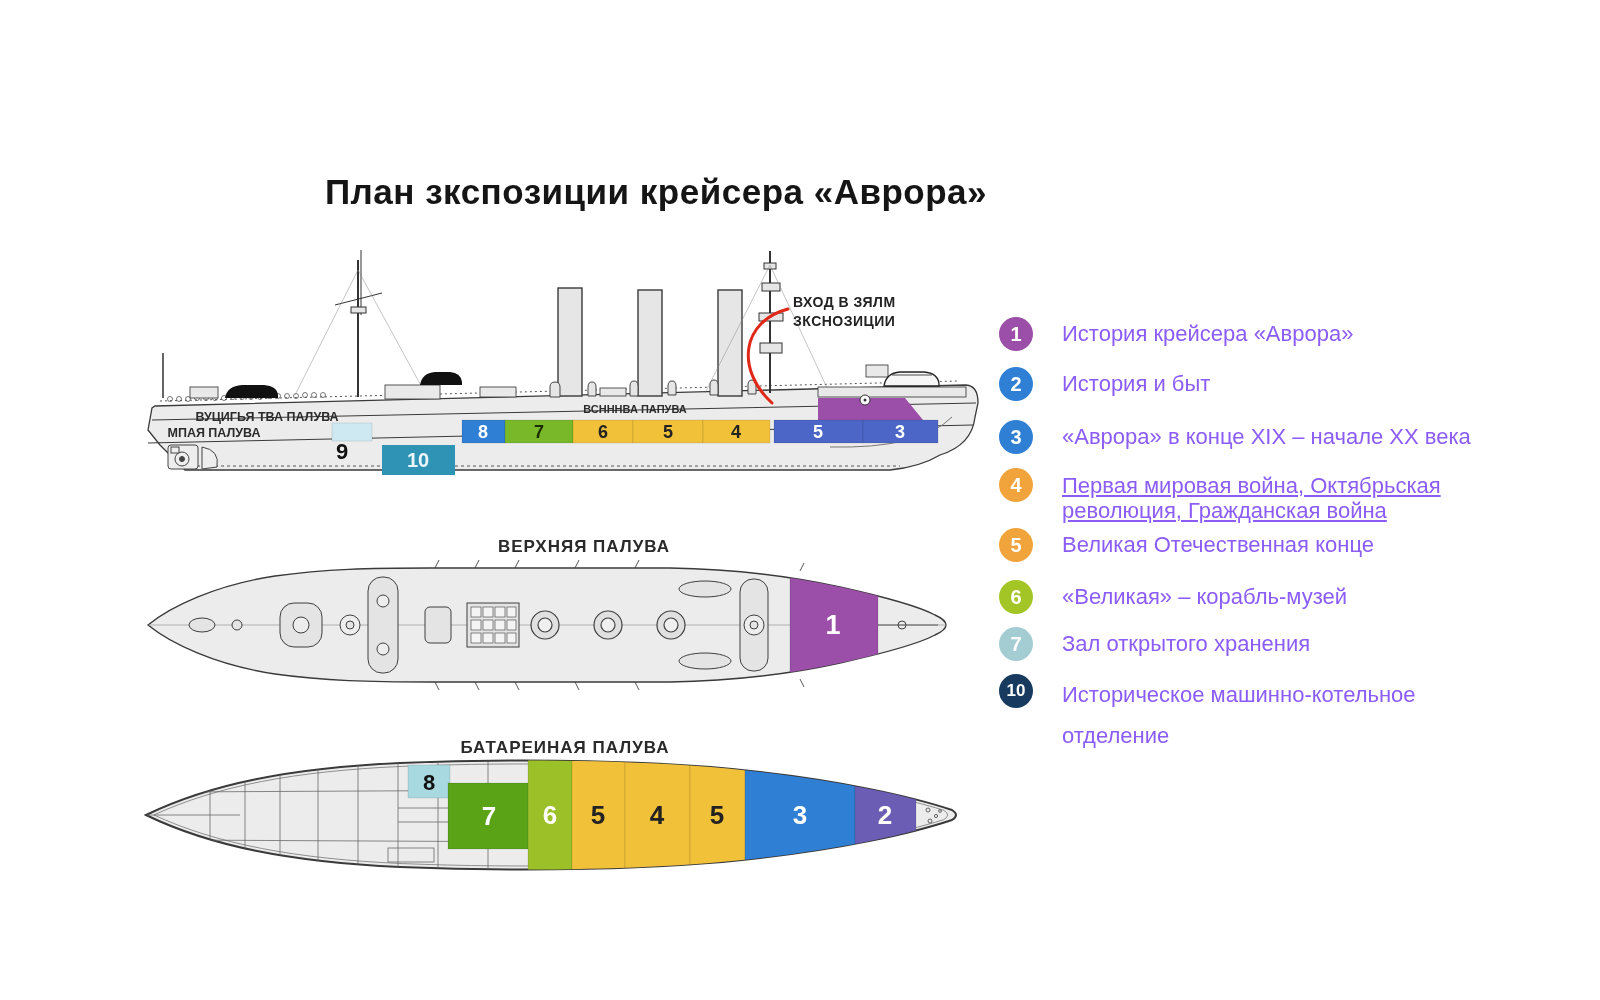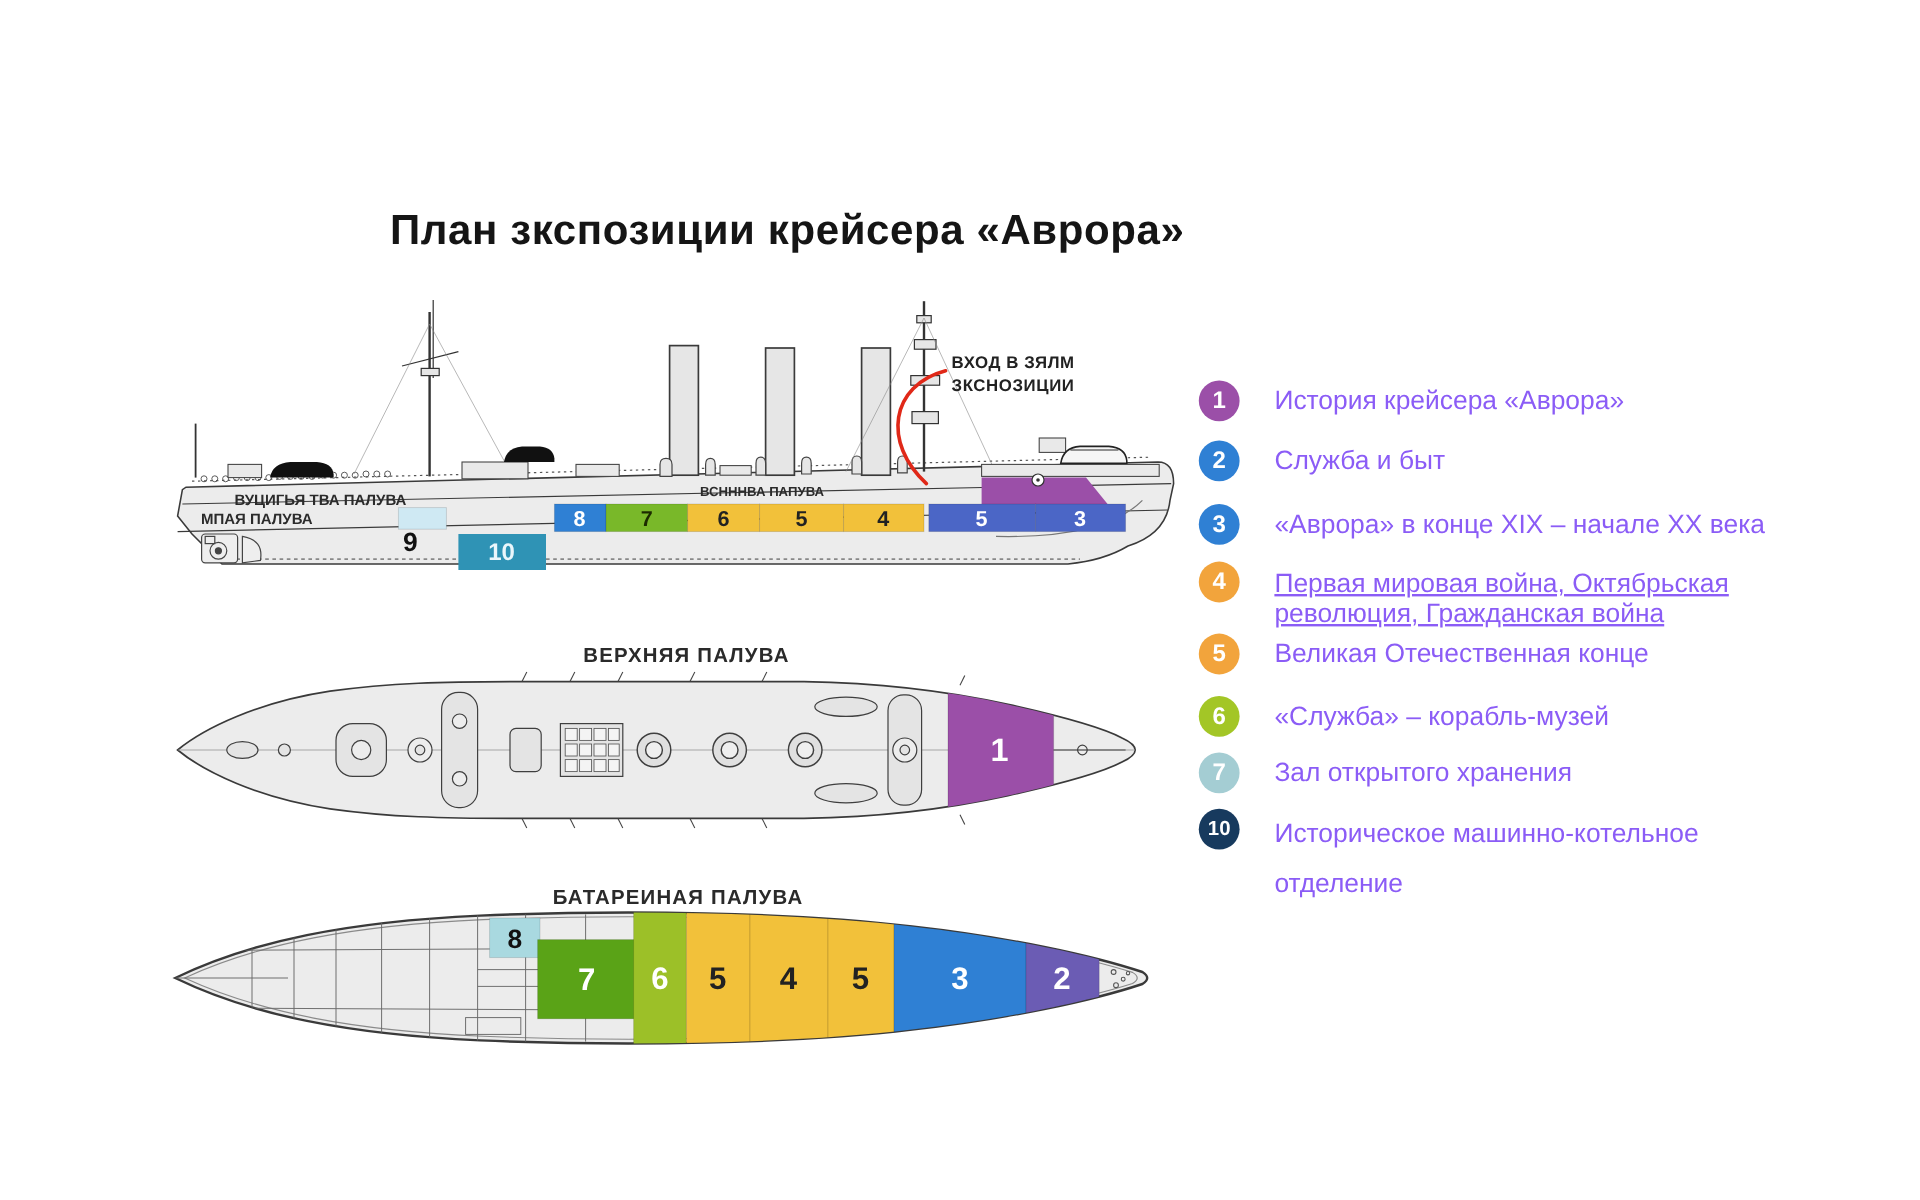--- a/index.html
+++ b/index.html
@@ -155,21 +155,21 @@
 
   <text x="212" y="214" text-anchor="middle" font-size="22" font-weight="bold" fill="#111111">9</text>
   <rect x="252" y="200" width="73" height="30" fill="#2f93b5"></rect>
   <text x="288" y="222" text-anchor="middle" font-size="20" font-weight="bold" fill="#eaf6fb">10</text>
 
   <text x="663" y="62" font-size="14" font-weight="bold" fill="#222222" letter-spacing="0.5">ВХОД В ЗЯЛМ</text>
   <text x="663" y="81" font-size="14" font-weight="bold" fill="#222222" letter-spacing="0.5">ЗКСНОЗИЦИИ</text>
   <path d="M 658 64 C 612 76 605 124 642 158" fill="none" stroke-width="3" stroke-linecap="round" stroke="#e02818"></path>
 </svg>
 
-<div class="abs deck-label" style="left:372px;top:537px;">ВЕРХНЯЯ ПАЛУВА</div>
+<div class="abs deck-label" style="left:384px;top:537px;">ВЕРХНЯЯ ПАЛУВА</div>
 
 <svg class="abs" style="left:140px;top:545px;" width="830" height="150" viewBox="0 0 830 150">
   <defs>
     <clipPath id="mhull">
       <path d="M 8 80 C 30 62 75 40 135 31 C 185 24 230 23 290 23 L 530 23 C 595 24 650 31 700 42 C 745 52 780 62 795 70 Q 806 75 806 80 Q 806 85 795 90 C 780 98 745 108 700 118 C 650 129 595 136 530 137 L 290 137 C 230 137 185 136 135 129 C 75 120 30 98 8 80 Z"></path>
     </clipPath>
   </defs>
 
   <path d="M 8 80 C 30 62 75 40 135 31 C 185 24 230 23 290 23 L 530 23 C 595 24 650 31 700 42 C 745 52 780 62 795 70 Q 806 75 806 80 Q 806 85 795 90 C 780 98 745 108 700 118 C 650 129 595 136 530 137 L 290 137 C 230 137 185 136 135 129 C 75 120 30 98 8 80 Z" fill="#ececec" stroke="#3a3a3a" stroke-width="1.4"></path>
 
@@ -307,42 +307,42 @@
 
 <div>
 
   <div class="legend-row" style="top:317px;">
     <div class="badge" style="background: rgb(155, 79, 168);">1</div>
     <div class="legend-text">История крейсера «Аврора»</div>
   </div>
 
   <div class="legend-row" style="top:367px;">
     <div class="badge" style="background: rgb(47, 128, 212);">2</div>
-    <div class="legend-text">Служба и быт</div>
+    <div class="legend-text">История и быт</div>
   </div>
 
   <div class="legend-row" style="top:420px;">
     <div class="badge" style="background: rgb(47, 128, 212);">3</div>
     <div class="legend-text">«Аврора» в конце XIX – начале XX века</div>
   </div>
 
   <div class="legend-row" style="top:468px;">
     <div class="badge" style="background: rgb(242, 164, 60);">4</div>
     <div class="legend-text two-line">Первая мировая война, Октябрьская
 революция, Гражданская война</div>
   </div>
 
   <div class="legend-row" style="top:528px;">
     <div class="badge" style="background: rgb(242, 164, 60);">5</div>
     <div class="legend-text">Великая Отечественная конце</div>
   </div>
 
   <div class="legend-row" style="top:580px;">
     <div class="badge" style="background: rgb(163, 198, 38);">6</div>
-    <div class="legend-text">«Служба» – корабль-музей</div>
+    <div class="legend-text">«Великая» – корабль-музей</div>
   </div>
 
   <div class="legend-row" style="top:627px;">
     <div class="badge" style="background: rgb(164, 205, 211);">7</div>
     <div class="legend-text">Зал открытого хранения</div>
   </div>
 
   <div class="legend-row" style="top:674px;">
     <div class="badge small-num" style="background: rgb(23, 58, 94);">10</div>
     <div class="legend-text two-line-wide">Историческое машинно-котельное

